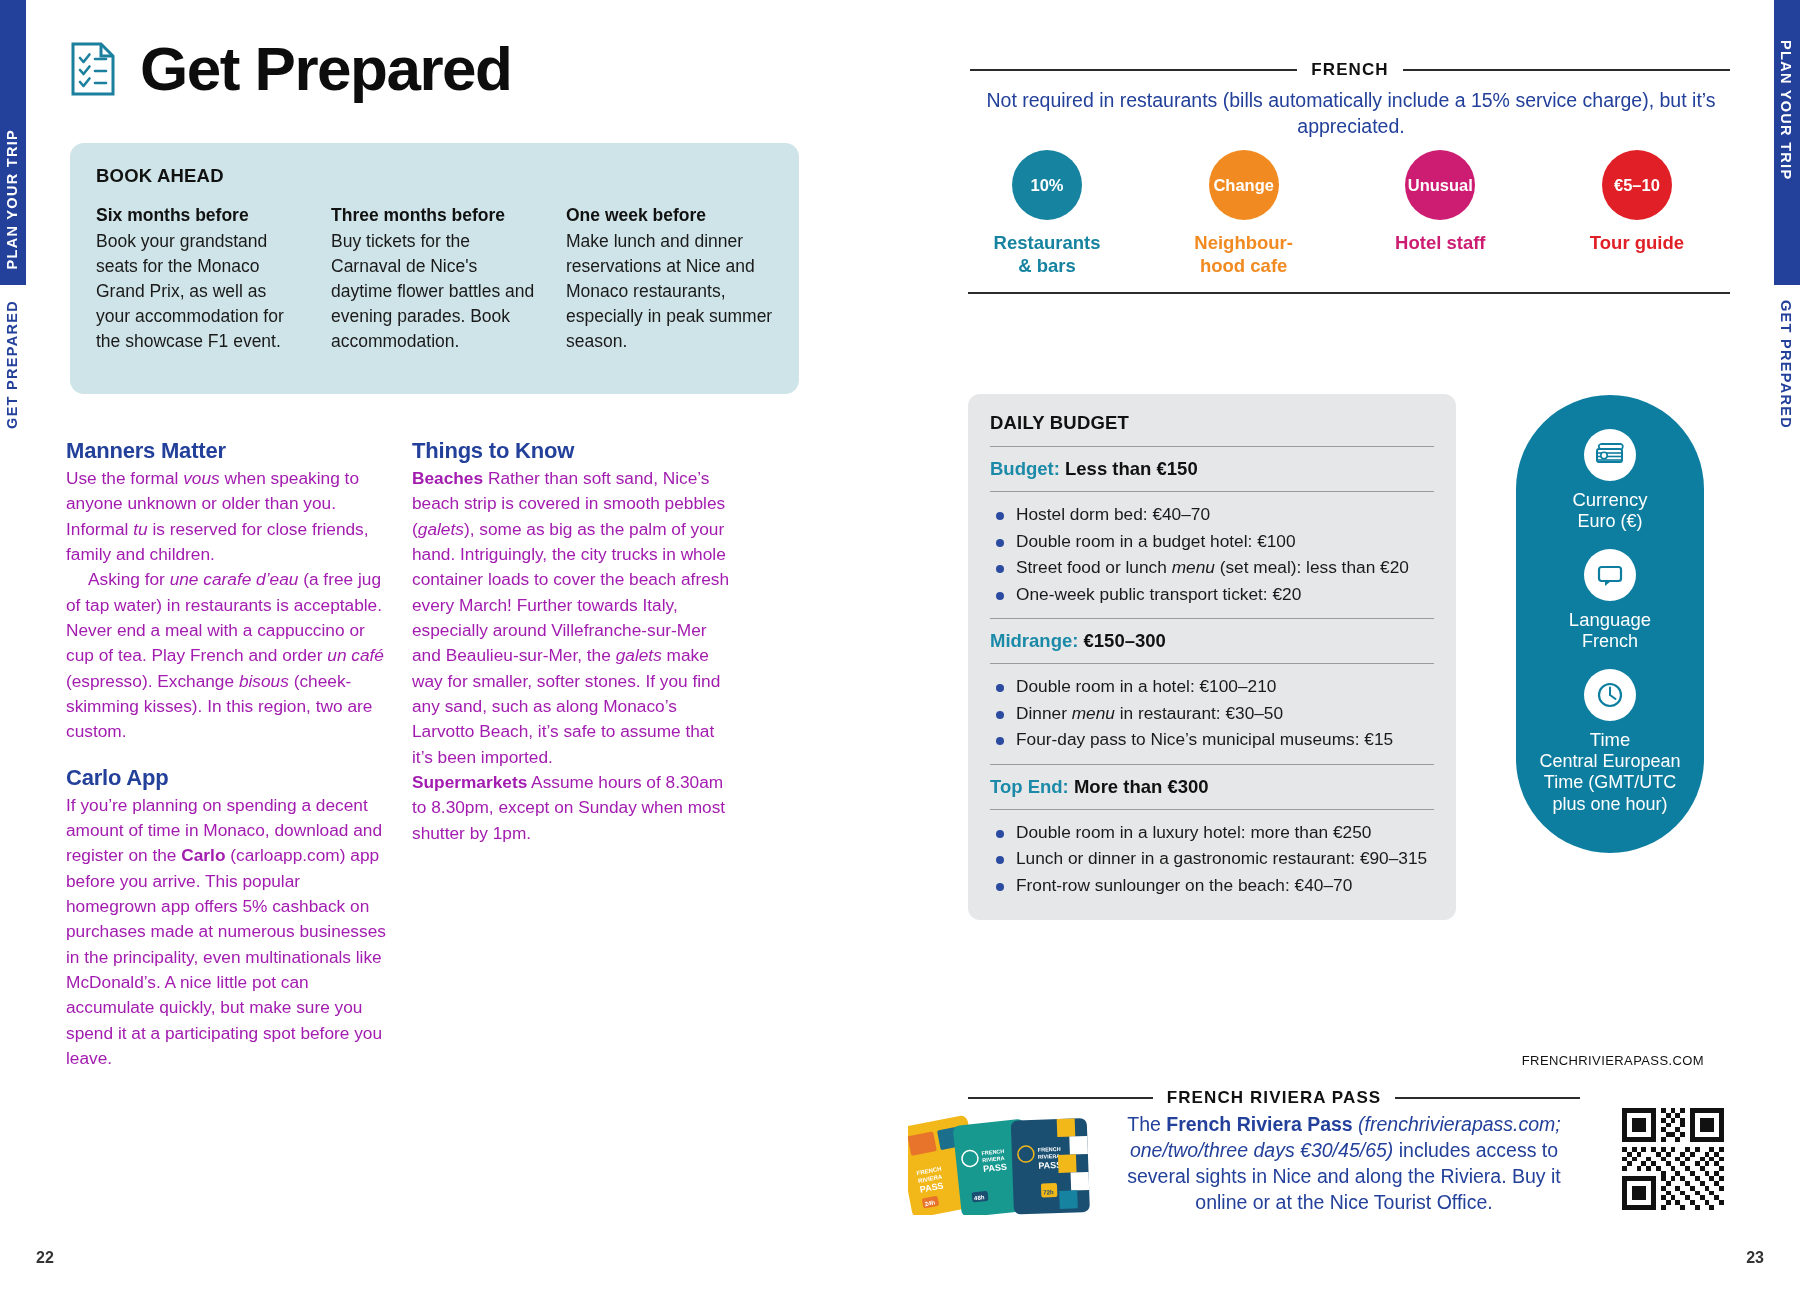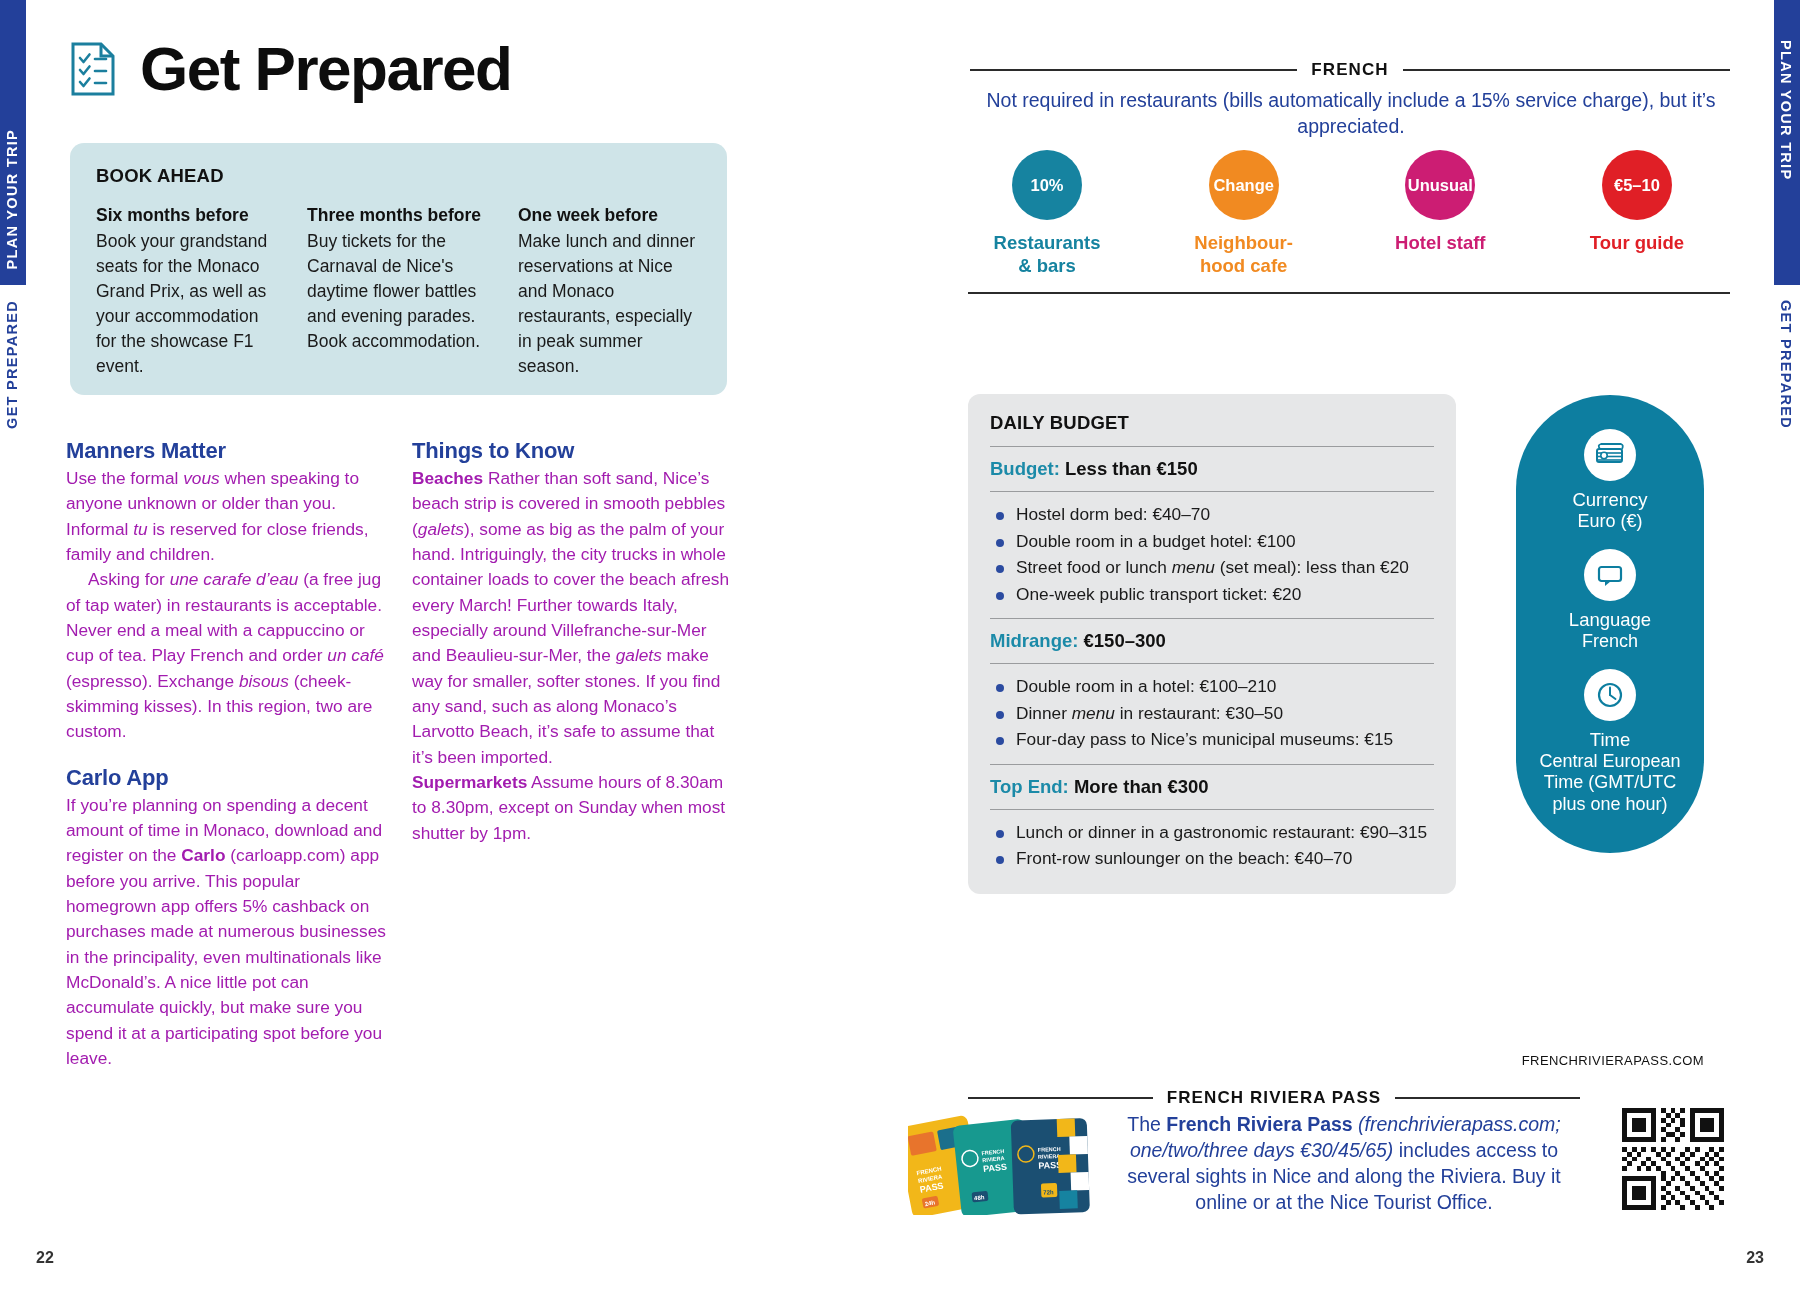--- a/index.html
+++ b/index.html
@@ -51,23 +51,23 @@
     display: flex; align-items: center; gap: 24px;
   }
   .doc-icon { width: 46px; height: 56px; }
   .page-title {
     font-size: 62px; font-weight: bold; letter-spacing: -1.5px;
     color: #0d0d0d; line-height: 1; margin: 0;
   }
 
   
   .book-ahead {
-    position: absolute; left: 70px; top: 143px; width: 657px;
+    position: absolute; left: 70px; top: 143px; width: 729px;
     background: #cfe4e8; border-radius: 14px;
-    padding: 22px 26px 16px 26px;
+    padding: 22px 26px 40px 26px;
   }
   .ba-title {
     font-size: 18.5px; font-weight: bold; letter-spacing: .2px;
     margin: 0 0 18px 0; color: #111;
   }
   .ba-cols { display: flex; gap: 28px; }
   .ba-col { flex: 1; }
   .ba-head { font-size: 17.5px; font-weight: bold; margin: 0 0 3px 0; color: #111; }
   .ba-body { font-size: 17.5px; line-height: 1.43; margin: 0; color: #1a1a1a; }
 
@@ -334,20 +334,21 @@
     <li>Four-day pass to Nice’s municipal museums: €15</li>
   </ul>
 
   <div class="bdiv"></div>
   <div class="tier-head">
     <span class="tier-name">Top End:</span>
     <span>More than €300</span>
   </div>
   <div class="bdiv"></div>
   <ul class="budget-list" style="margin-bottom:0">
+    <li>Double room in a luxury hotel: more than €250</li>
     <li>Lunch or dinner in a gastronomic restaurant: €90–315</li>
     <li>Front-row sunlounger on the beach: €40–70</li>
   </ul>
 </div>
 
 <div class="info-pill">
   <div class="info-item">
     <div class="info-icon">
       <svg viewBox="0 0 34 34" width="34" height="34">
         <rect x="4" y="11" width="25" height="13" rx="2" fill="none" stroke="#0d7ea0" stroke-width="2"></rect>

